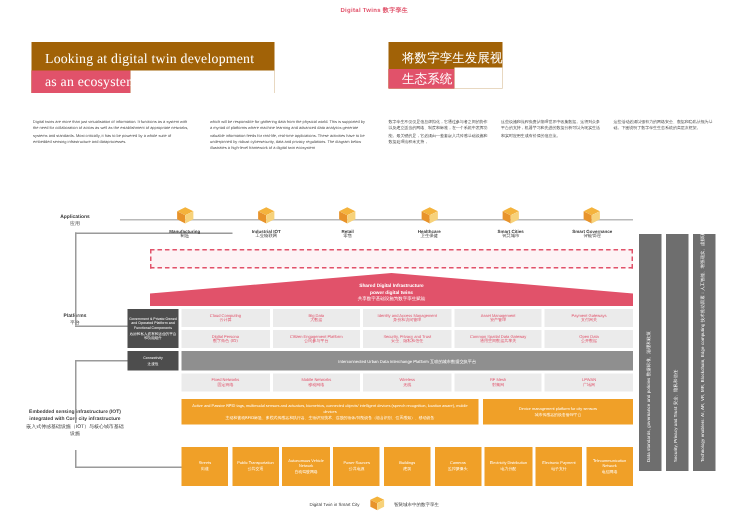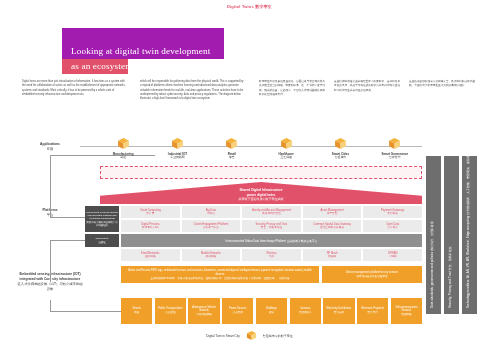--- a/index.html
+++ b/index.html
@@ -11,24 +11,23 @@
   }
   #page {
     position: relative;
     width: 499px; height: 353px;
     background: #ffffff;
   }
 
   
   .title-block {
     position: absolute;
-    background: #a21caf;
-    color: #ffffff;
-    padding: 16px 8px 4px 9px;
-    margin-left: 41px;
+    background: #a16207;
+    color: #ffffff;
+    padding: 4px 8px 4px 9px;
   }
   .title-line {
     display: block;
     white-space: nowrap;
     line-height: 1.55;
   }
   #title-en {
     left: 21px; top: 28px;
     font-family: "Liberation Serif", serif;
     font-size: 9.2px;
@@ -320,20 +319,24 @@
 </head>
 <body>
 
 <div id="page">
 
   <div class="title-block" id="title-en">
     <span class="title-line">Looking at digital twin development</span>
     <span class="title-line">as an ecosystem</span>
   </div>
 
+  <div class="title-block" id="title-zh">
+    <span class="title-line">将数字孪生发展视为</span>
+    <span class="title-line">生态系统</span>
+  </div>
 
   <div class="col" id="col1">Digital twins are more than just virtualisation of information. It functions as a system with the need for collaboration of actors as well as the establishment of appropriate networks, systems and standards. Most critically, it has to be powered by a whole suite of embedded sensing infrastructure and dataprocesses.</div>
   <div class="col" id="col2">which will be responsible for gathering data from the physical world. This is supported by a myriad of platforms where machine learning and advanced data analytics generate valuable information feeds for real-life, real-time applications. These activities have to be underpinned by robust cybersecurity, data and privacy regulations. The diagram below illustrates a high-level framework of a digital twin ecosystem</div>
   <div class="col zh" id="col3">数字孪生不仅仅是信息虚拟化，它通过参与者之间的协作以及建立适当的网络、制度和标准，在一个系统中发挥功能。最关键的是，它必须由一整套嵌入式传感基础设施和数据处理流程来支持，</div>
   <div class="col zh" id="col4">这些设施和流程负责从物理世界中收集数据。这得到众多平台的支持，机器学习和先进的数据分析可以为现实生活和实时应用生成有价值的信息流。</div>
   <div class="col zh" id="col5">这些活动必须以强有力的网络安全、数据和隐私法规为基础。下图说明了数字孪生生态系统的高层次框架。</div>
 
   <div class="axis-label" id="lbl-applications">
     <div>Applications</div>
     <div class="axis-zh">应用</div>

